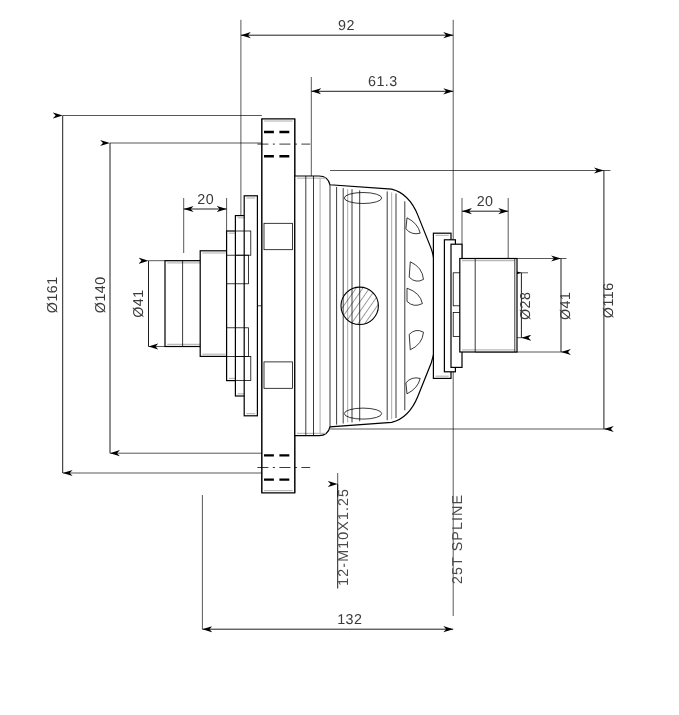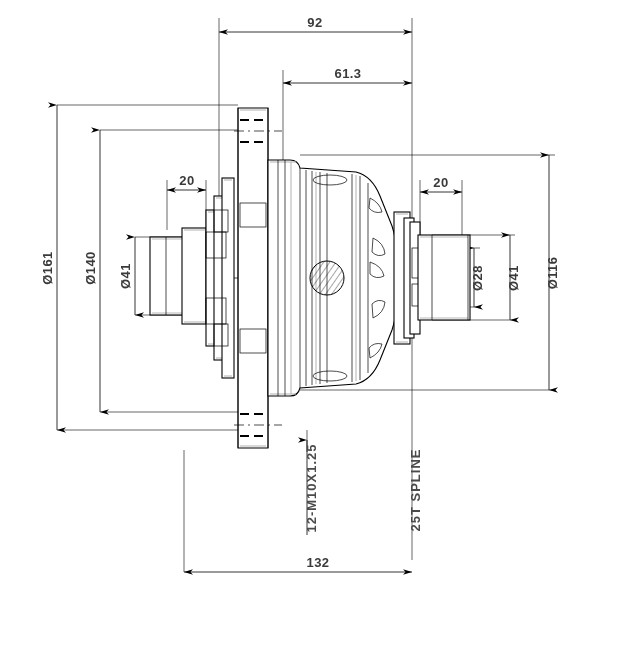--- a/index.html
+++ b/index.html
@@ -3,21 +3,21 @@
 <meta charset="utf-8">
 <title>Technical Drawing</title>
 <style>
   html,body{margin:0;padding:0;background:#ffffff;}
   body{
     width:617px;height:650px;
     font-family:"Liberation Sans", sans-serif;
     overflow:hidden;
     position:relative;
   }
-  #drawing-root{position:absolute;left:0;top:0;width:617px;height:650px;font-weight:bold;}
+  #drawing-root{position:absolute;left:0;top:0;width:617px;height:650px;}
   svg{display:block;}
   .dimtext{
     font-family:"Liberation Sans", sans-serif;
     font-size:13px;
     fill:#3a3a3a;
     letter-spacing:0.4px;
   }
   .notetext{
     font-family:"Liberation Sans", sans-serif;
     font-size:13px;

